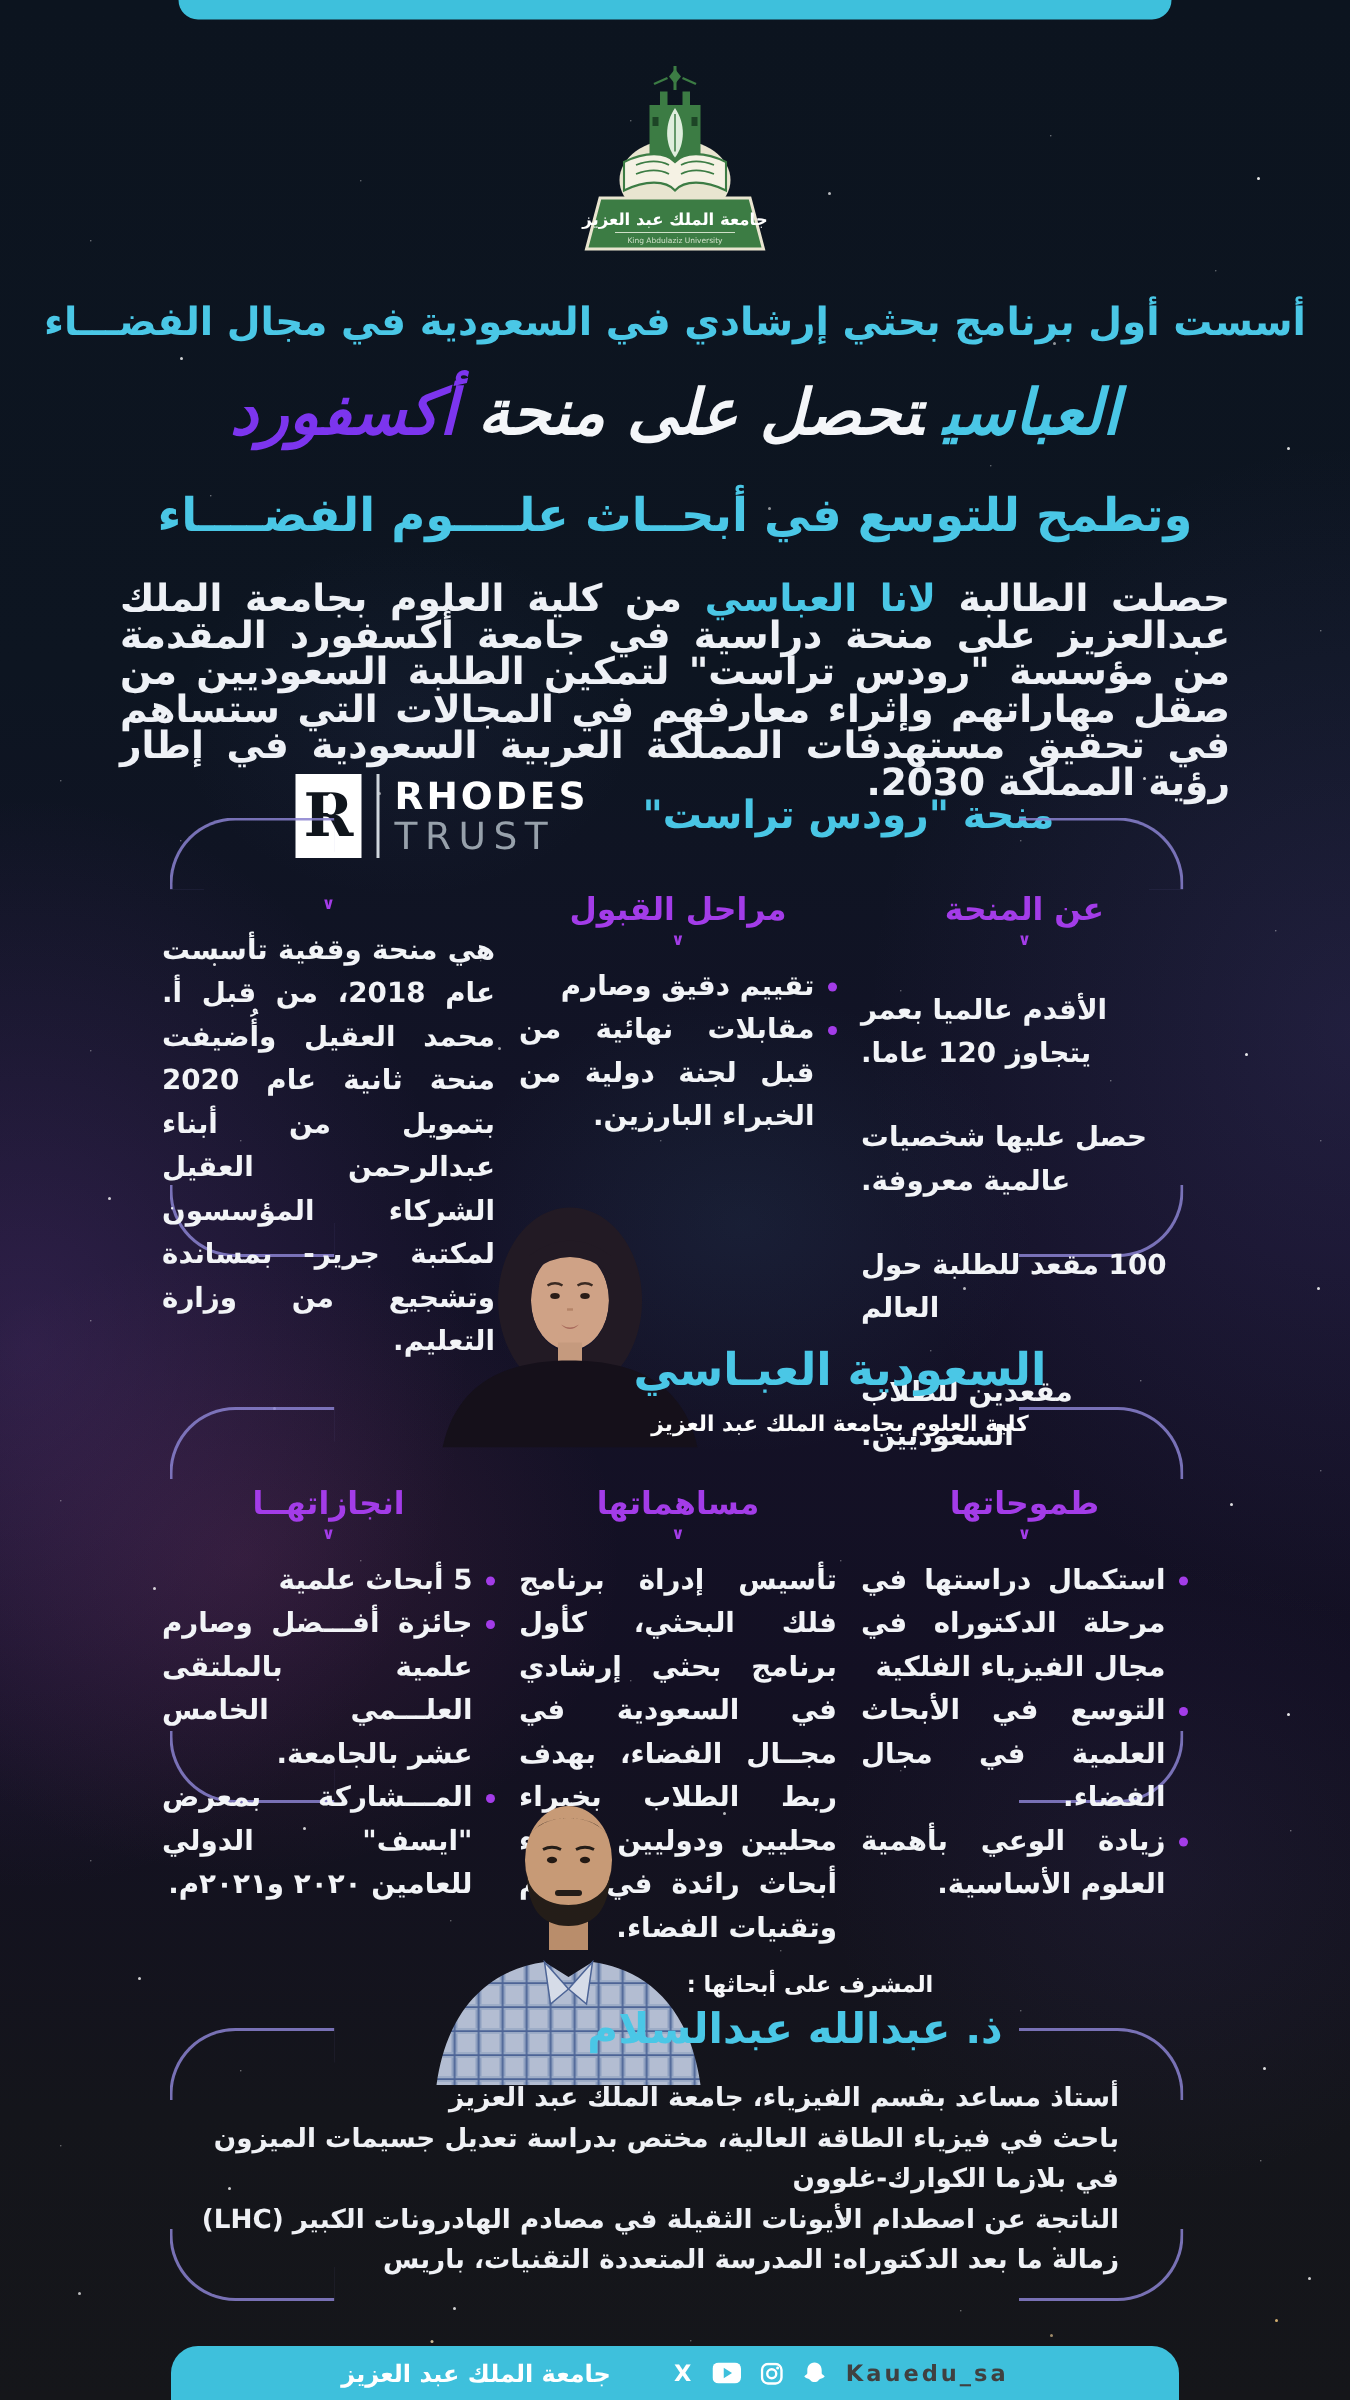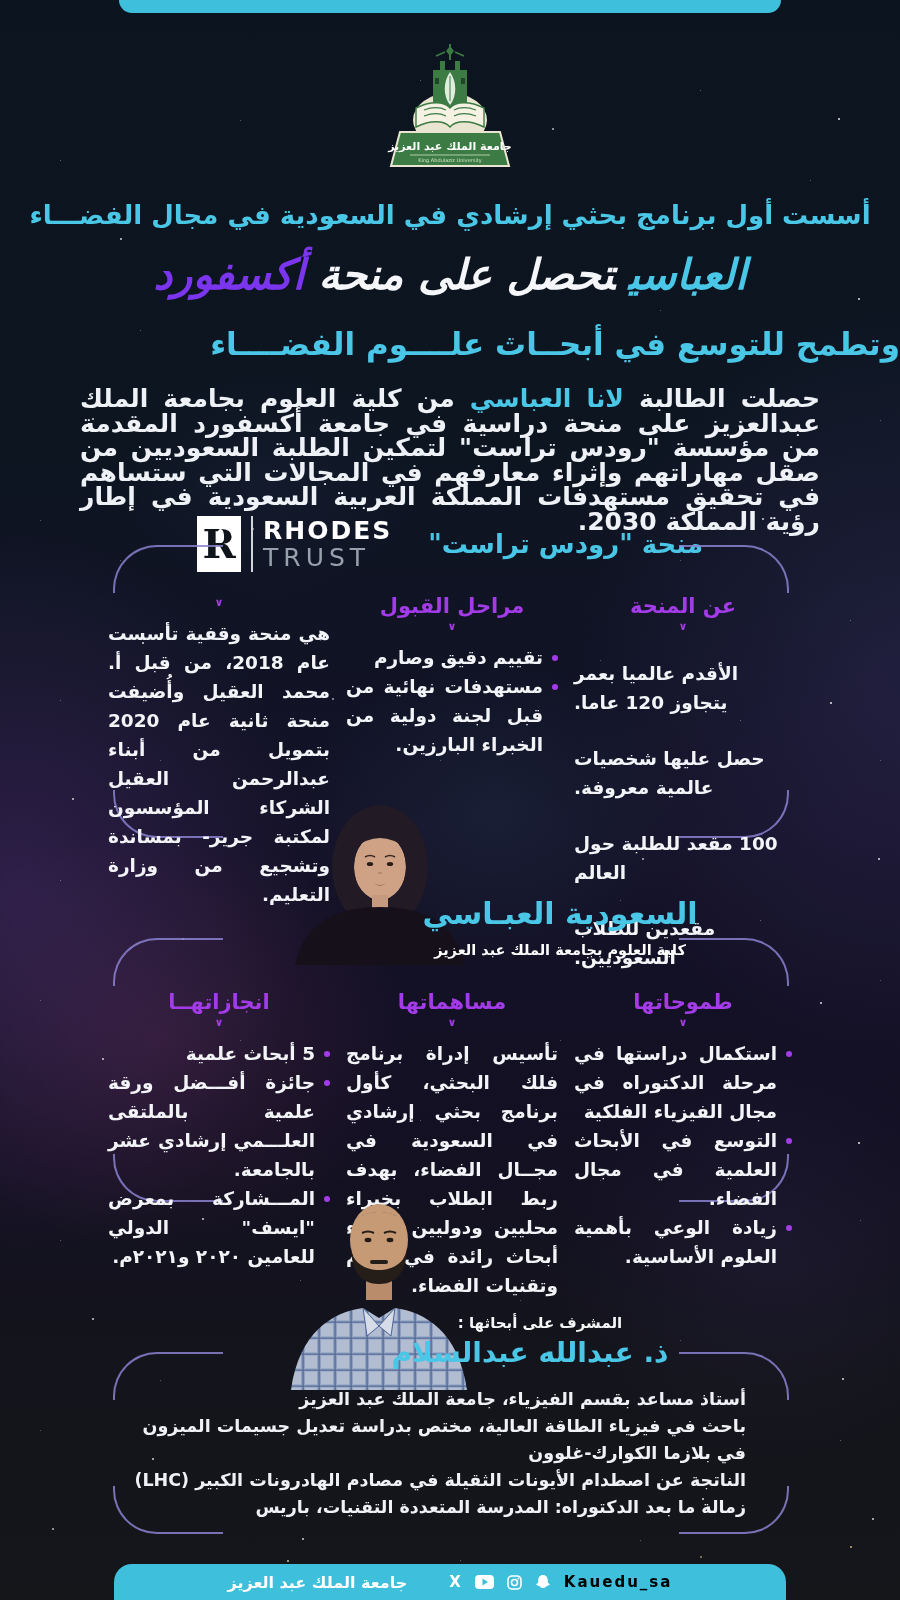--- a/index.html
+++ b/index.html
@@ -47,32 +47,32 @@
     box-shadow:850px 1546px rgba(230,190,120,.9),287px 1560px rgba(235,215,170,.85),700px 1556px rgba(220,190,140,.7),
     333px 1572px rgba(150,230,190,.9);}
 
   
   .top-bar{position:absolute;left:119px;top:0;width:662px;height:13px;background:#3ec0dc;border-radius:0 0 16px 16px;}
   .footer-bar{position:absolute;left:114px;top:1564px;width:672px;height:36px;background:#3ec0dc;
     border-radius:18px 18px 0 0;display:flex;align-items:center;justify-content:center;gap:42px;direction:ltr;}
   .footer-uni{color:#fff;font-weight:bold;font-size:16px;direction:rtl;}
   .social-row{display:flex;align-items:center;gap:13px;}
   .x-glyph{color:#fff;font-weight:bold;font-size:15px;letter-spacing:1px;}
-  .handle{color:#000000;font-size:15px;letter-spacing:2px;font-weight:bold;}
+  .handle{color:#404040;font-size:15px;letter-spacing:2px;font-weight:bold;}
 
   
   .kau-logo{position:absolute;left:372px;top:38px;width:156px;height:138px;}
 
   
   .h1{position:absolute;top:200px;left:0;right:0;text-align:center;direction:rtl;
       color:#4ac7e6;font-size:26px;font-weight:bold;}
   .h2{position:absolute;top:250px;left:0;right:0;text-align:center;direction:rtl;font-size:42px;font-weight:bold;font-style:italic;}
   .h2 span{margin:0 7px;}
   .h2 .nm{color:#4ac7e6;} .h2 .wh{color:#f4f6f9;} .h2 .ox{color:#7c35ee;}
-  .h3{position:absolute;top:326px;left:0;right:0;direction:rtl;
+  .h3{position:absolute;top:326px;left:0;right:0;text-align:center;direction:rtl;
       color:#4ac7e6;font-size:31px;font-weight:bold;}
 
   .intro{position:absolute;top:387px;left:80px;width:740px;direction:rtl;color:#eef1f6;
       font-size:25px;line-height:24.5px;font-weight:bold;text-align:justify;text-align-last:right;}
   .intro .hl{color:#4ac7e6;}
 
   
   .rh-row{position:absolute;top:516px;left:0;right:0;display:flex;align-items:center;justify-content:center;gap:36px;direction:ltr;}
   .rt-logo{display:flex;align-items:center;gap:10px;}
   .rt-mark{width:44px;height:56px;background:#fff;display:flex;align-items:center;justify-content:center;position:relative;}
@@ -196,21 +196,21 @@
     <div class="col w2">
       <div class="col-h">مراحل القبول</div>
       <div class="chev">∨</div>
       <div class="col-body">
         <div class="li">
             <span class="dot"></span>
             <span class="tx">تقييم دقيق وصارم</span>
           </div>
         <div class="li">
             <span class="dot"></span>
-            <span class="tx">مستهدفات نهائية من قبل لجنة دولية من الخبراء البارزين.</span>
+            <span class="tx">مقابلات نهائية من قبل لجنة دولية من الخبراء البارزين.</span>
           </div>
       </div>
     </div>
     <div class="col w3">
       <div class="chev">∨</div>
       <div class="col-body just">هي منحة وقفية تأسست عام 2018، من قبل أ. محمد العقيل وأُضيفت منحة ثانية عام 2020 بتمويل من أبناء عبدالرحمن العقيل الشركاء المؤسسون لمكتبة جرير- بمساندة وتشجيع من وزارة التعليم.</div>
     </div>
   </div>
 
   <div class="lana-photo">
@@ -263,21 +263,21 @@
     <div class="col w3">
       <div class="col-h">انجازاتهــا</div>
       <div class="chev">∨</div>
       <div class="col-body">
         <div class="li">
             <span class="dot"></span>
             <span class="tx">5 أبحاث علمية</span>
           </div>
         <div class="li">
             <span class="dot"></span>
-            <span class="tx">جائزة أفـــضل ورقة علمية بالملتقى العلـــمي إرشادي عشر بالجامعة.</span>
+            <span class="tx">جائزة أفـــضل وصارم علمية بالملتقى العلـــمي الخامس عشر بالجامعة.</span>
           </div>
         <div class="li">
             <span class="dot"></span>
             <span class="tx">المـــشاركة بمعرض "ايسف" الدولي للعامين ٢٠٢٠ و٢٠٢١م.</span>
           </div>
       </div>
     </div>
   </div>
 
   <div class="sup-photo">

